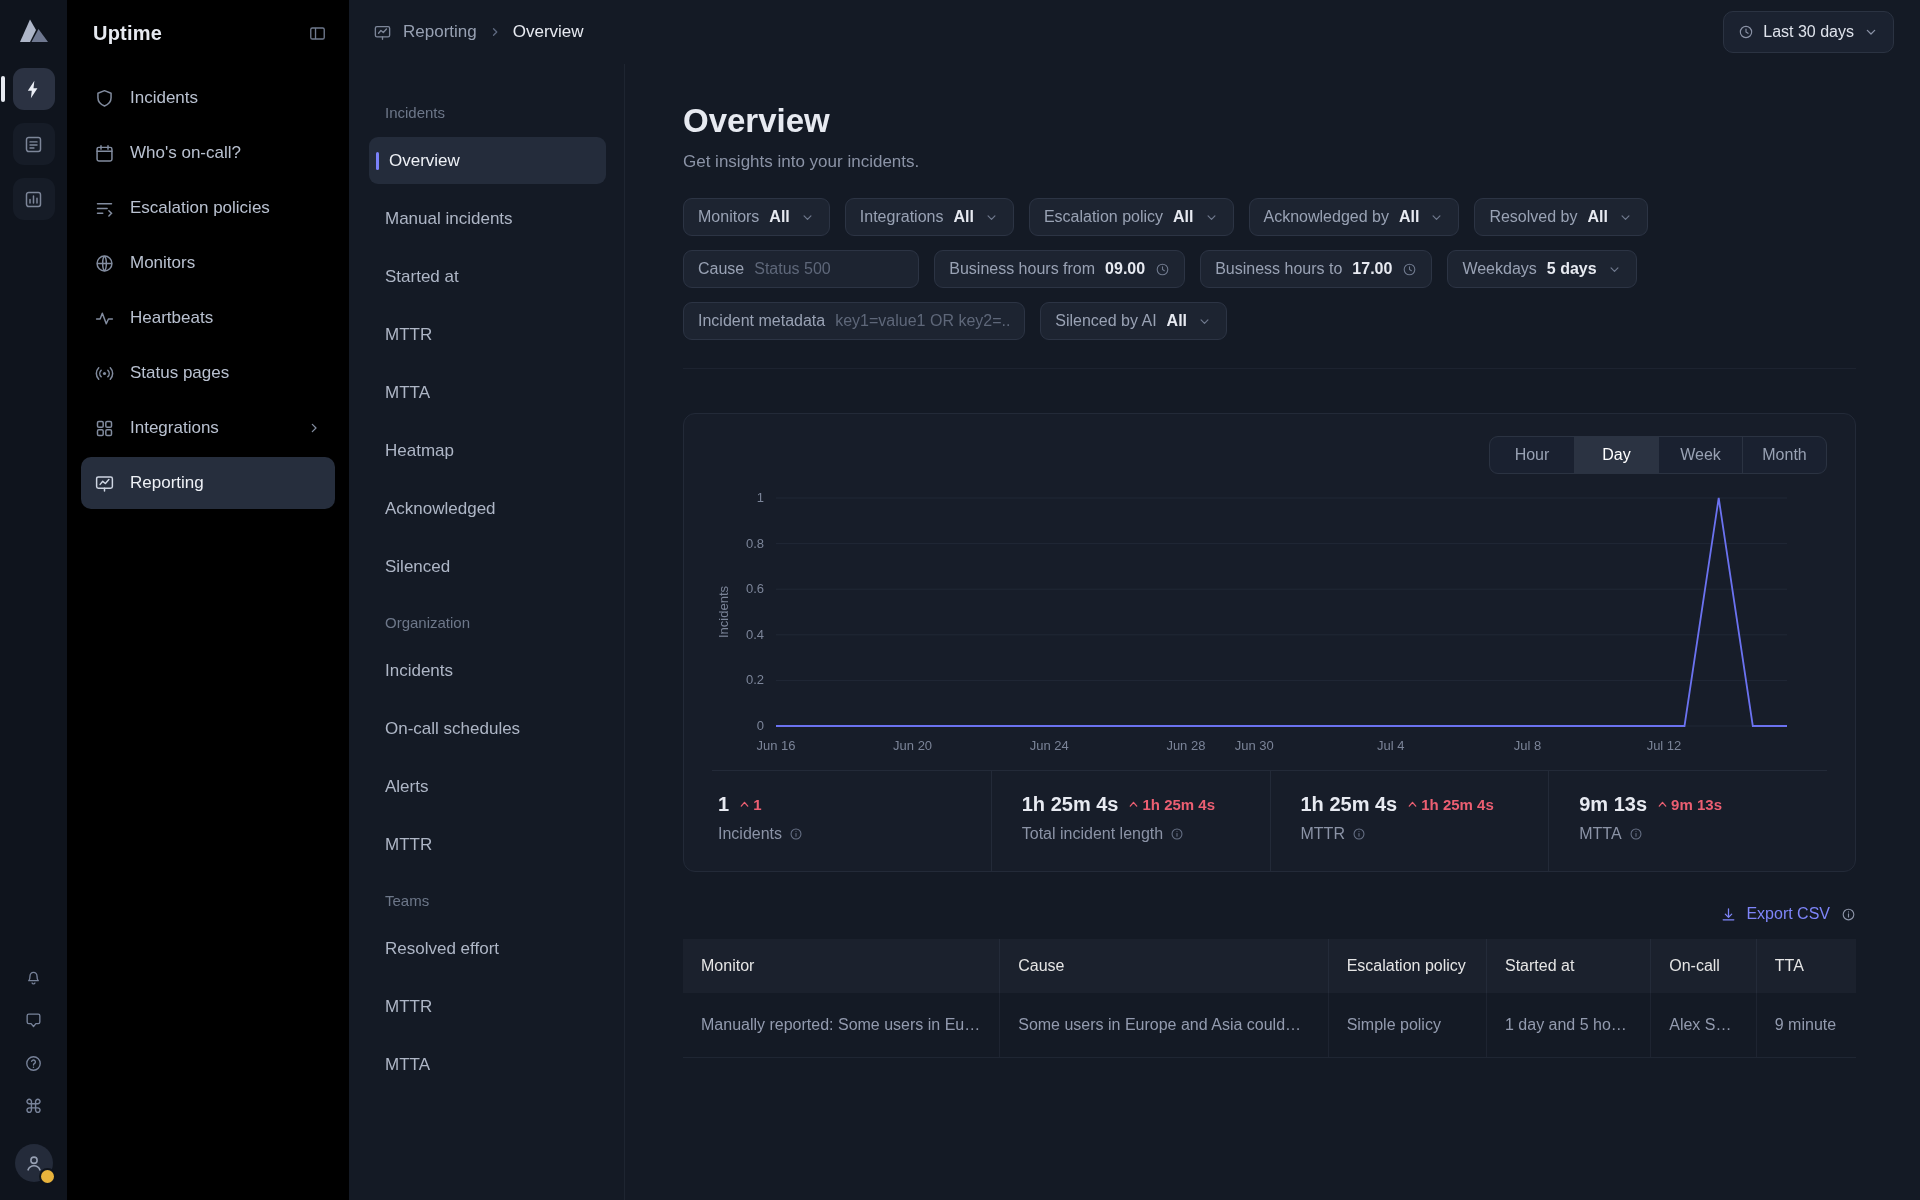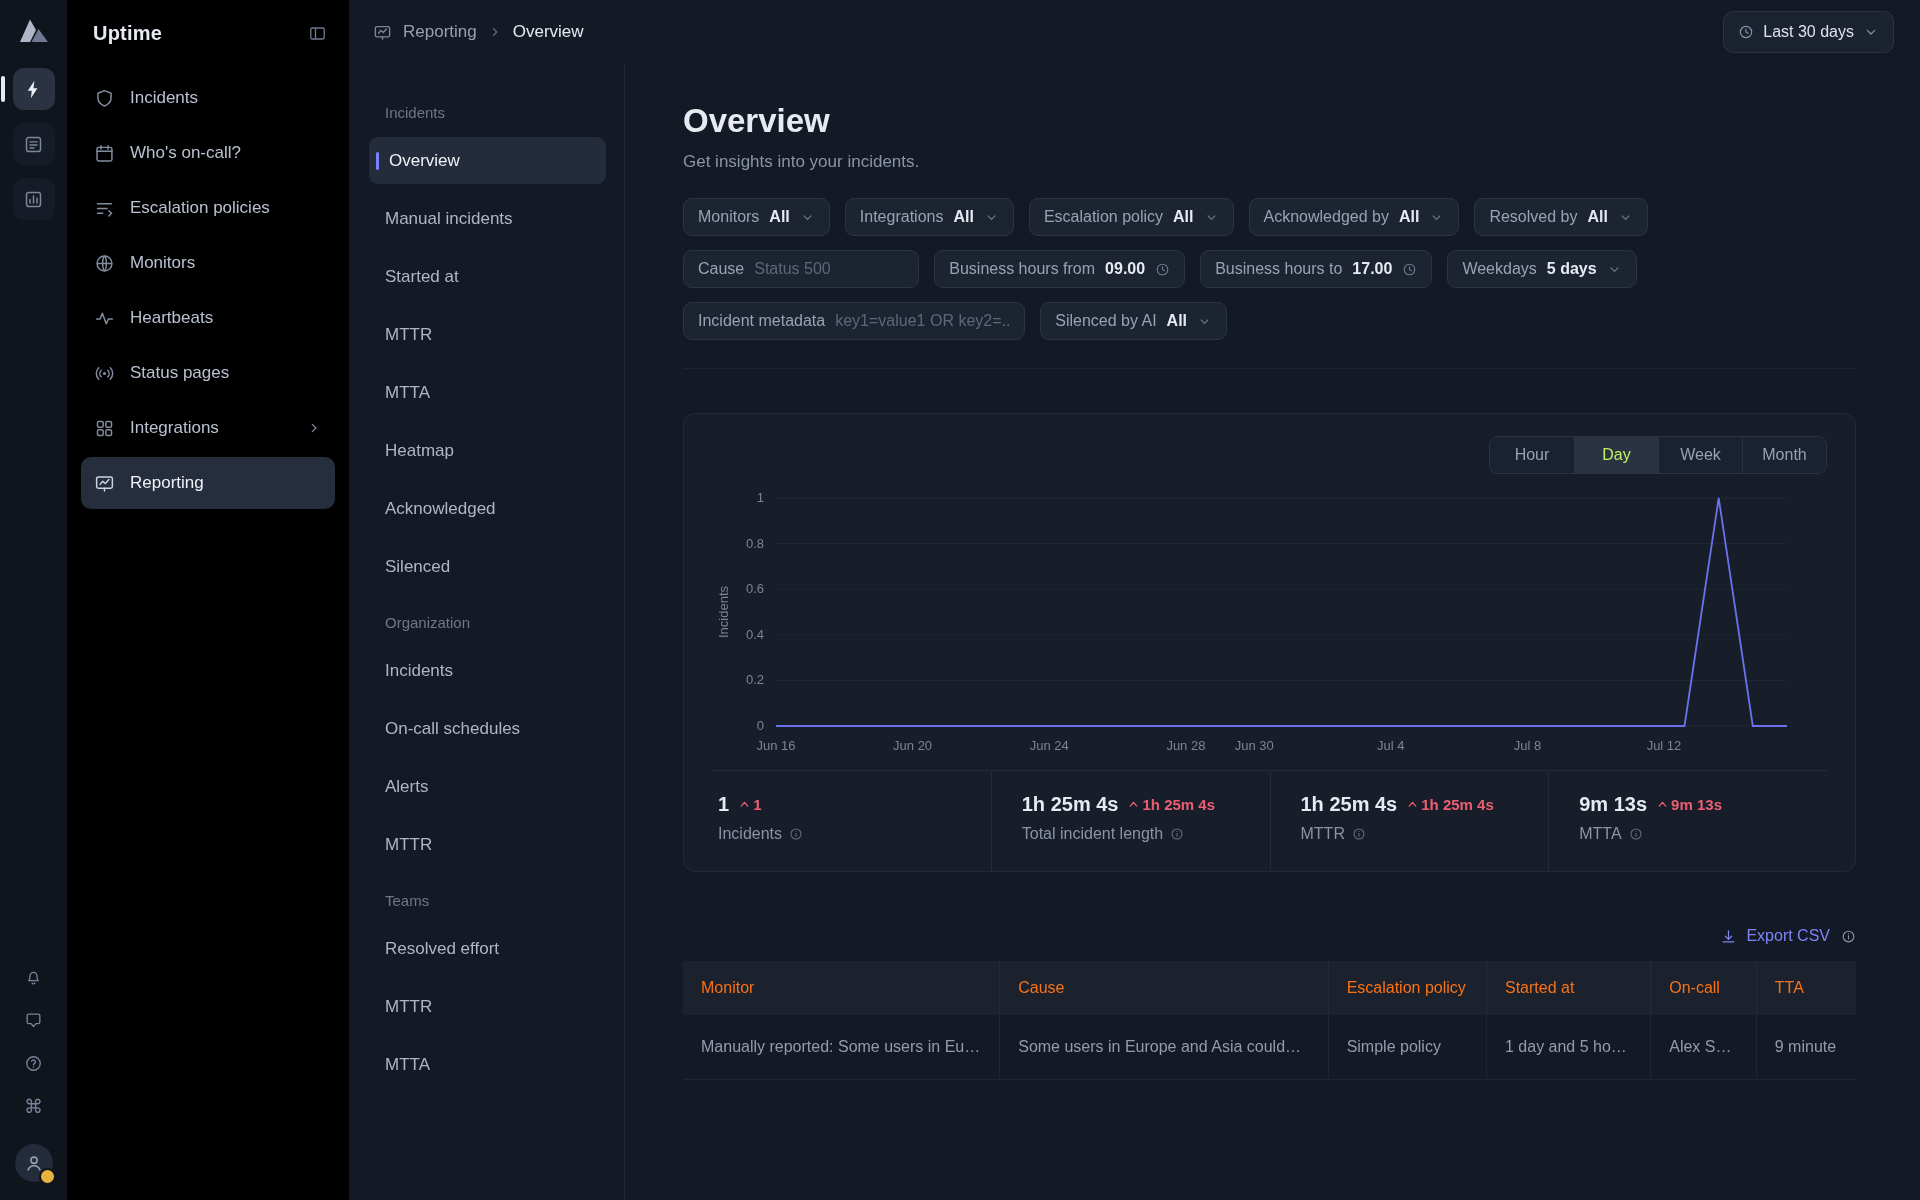--- a/index.html
+++ b/index.html
@@ -70,41 +70,41 @@
   .pill input::placeholder{color:#5e6779;}
   .in-cause{width:150px;}
   .in-meta{width:175px;}
 
   
   .card{margin-top:44px;background:#171d29;border:1px solid #232a38;border-radius:12px;padding:22px 28px 0;}
   .toggle-row{display:flex;justify-content:flex-end;}
   .seg{display:flex;border:1px solid #2b3342;border-radius:9px;overflow:hidden;background:#1a2130;}
   .seg button{width:84px;height:36px;background:transparent;border:none;border-left:1px solid #2b3342;color:#98a1b3;font-size:16px;font-family:inherit;cursor:pointer;}
   .seg button:first-child{border-left:none;}
-  .seg button.active{background:#2b3342;color:#bef264;}
+  .seg button.active{background:#2b3342;color:#ffffff;}
   .chart-wrap{margin-top:12px;}
   .tick{fill:#7b8498;font-size:13px;font-family:"Liberation Sans",sans-serif;}
   .stats{display:grid;grid-template-columns:1fr 1fr 1fr 1fr;border-top:1px solid #232a38;margin-top:8px;}
   .stat{padding:22px 0 28px 30px;border-left:1px solid #232a38;}
   .stat:first-child{border-left:none;padding-left:6px;}
   .stat-top{display:flex;align-items:center;gap:9px;}
   .stat-value{font-size:20px;font-weight:700;}
   .delta{display:flex;align-items:center;gap:2px;color:#ec5f72;font-size:15px;font-weight:600;}
   .delta svg{width:13px;height:13px;}
   .stat-label{margin-top:9px;font-size:16px;color:#8b93a6;display:flex;align-items:center;gap:7px;}
   .stat-label svg{width:14px;height:14px;color:#677186;cursor:pointer;}
 
   
-  .export-row{margin-top:55px;display:flex;justify-content:flex-end;align-items:center;gap:11px;}
+  .export-row{margin-top:33px;display:flex;justify-content:flex-end;align-items:center;gap:11px;}
   .export-link{display:flex;align-items:center;gap:9px;color:#7e85f9;font-size:16px;cursor:pointer;}
   .export-link svg{width:17px;height:17px;}
   .export-info{color:#8b93a6;cursor:pointer;}
   .export-info svg{width:15px;height:15px;}
   table.tbl{margin-top:16px;width:100%;border-collapse:collapse;table-layout:fixed;}
-  .tbl th{background:#1b212d;height:54px;text-align:left;font-size:16px;font-weight:400;color:#f97316;padding:0 18px;border-right:1px solid #242b39;white-space:nowrap;overflow:hidden;text-overflow:ellipsis;}
+  .tbl th{background:#1b212d;height:54px;text-align:left;font-size:16px;font-weight:400;color:#e5e5e5;padding:0 18px;border-right:1px solid #242b39;white-space:nowrap;overflow:hidden;text-overflow:ellipsis;}
   .tbl th:last-child{border-right:none;}
   .tbl td{height:64px;font-size:16px;color:#939baf;padding:0 18px;border-bottom:1px solid #1f2633;border-right:1px solid #1e2431;white-space:nowrap;overflow:hidden;text-overflow:ellipsis;}
   .tbl td:last-child{border-right:none;}
 </style>
 </head>
 <body>
 
 <div class="rail">
   <svg class="rail-logo" viewBox="0 0 32 28">
     <path d="M2 26L12 3.5l6 10.5-6 12z" fill="#aeb6c8"></path>

